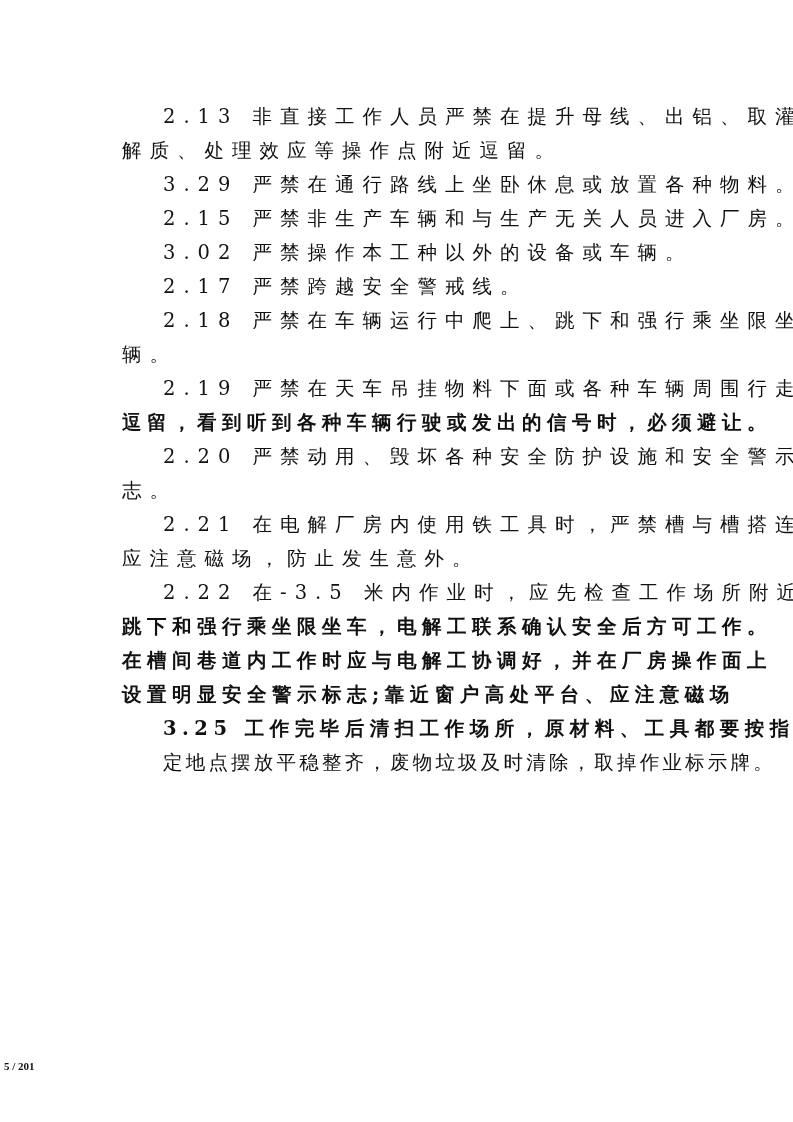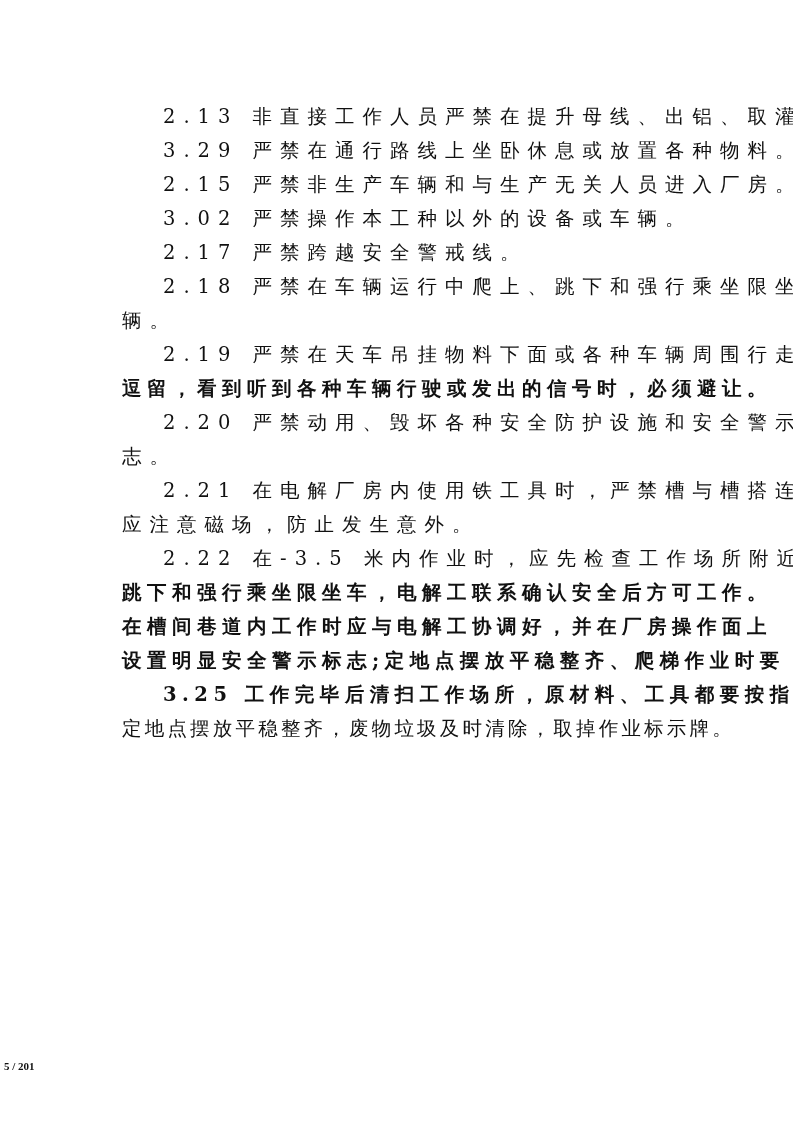--- a/index.html
+++ b/index.html
@@ -10,46 +10,47 @@
     font-family: "DejaVu Serif", "Liberation Serif", serif;
     font-size:19.5px;
     color:#111;
     height:34px;
     line-height:34px;
     white-space:nowrap;
     letter-spacing:8px;
   }
   .line.indent { padding-left:41px; }
   .line.tight { letter-spacing:5.5px;font-weight:bold; }
-  .line.tighter { letter-spacing:3.2px; }
+  .line.tighter { letter-spacing:3.2px;margin-left:41px; }
   .footer {
     position:absolute; left:4px; width:786px; top:1060px; text-align:left;
     font-family: "Liberation Serif", serif; font-weight:bold; font-size:11px; color:#111;
   }
 </style>
 </head>
 <body>
 
 <div class="page">
   <div class="content">
     <div class="line indent">2.13 非直接工作人员严禁在提升母线、出铝、取灌电</div>
+    <div class="line">解质、处理效应等操作点附近逗留。</div>
     <div class="line indent">3.29 严禁在通行路线上坐卧休息或放置各种物料。</div>
     <div class="line indent">2.15 严禁非生产车辆和与生产无关人员进入厂房。</div>
     <div class="line indent">3.02 严禁操作本工种以外的设备或车辆。</div>
     <div class="line indent">2.17 严禁跨越安全警戒线。</div>
     <div class="line indent">2.18 严禁在车辆运行中爬上、跳下和强行乘坐限坐车</div>
     <div class="line">辆。</div>
     <div class="line indent">2.19 严禁在天车吊挂物料下面或各种车辆周围行走或</div>
     <div class="line tight">逗留，看到听到各种车辆行驶或发出的信号时，必须避让。</div>
     <div class="line indent">2.20 严禁动用、毁坏各种安全防护设施和安全警示标</div>
     <div class="line">志。</div>
     <div class="line indent">2.21 在电解厂房内使用铁工具时，严禁槽与槽搭连，</div>
     <div class="line">应注意磁场，防止发生意外。</div>
     <div class="line indent">2.22 在-3.5 米内作业时，应先检查工作场所附近、上</div>
     <div class="line tight">跳下和强行乘坐限坐车，电解工联系确认安全后方可工作。</div>
     <div class="line tight">在槽间巷道内工作时应与电解工协调好，并在厂房操作面上</div>
-    <div class="line tight">设置明显安全警示标志;定地点摆放平稳整齐、爬梯作业时要</div>
+    <div class="line tight">设置明显安全警示标志;靠近窗户高处平台、应注意磁场</div>
     <div class="line indent tight">3.25 工作完毕后清扫工作场所，原材料、工具都要按指</div>
     <div class="line tighter">定地点摆放平稳整齐，废物垃圾及时清除，取掉作业标示牌。</div>
   </div>
 
   <div class="footer">5 / 201</div>
 </div>
 
 </body></html>

